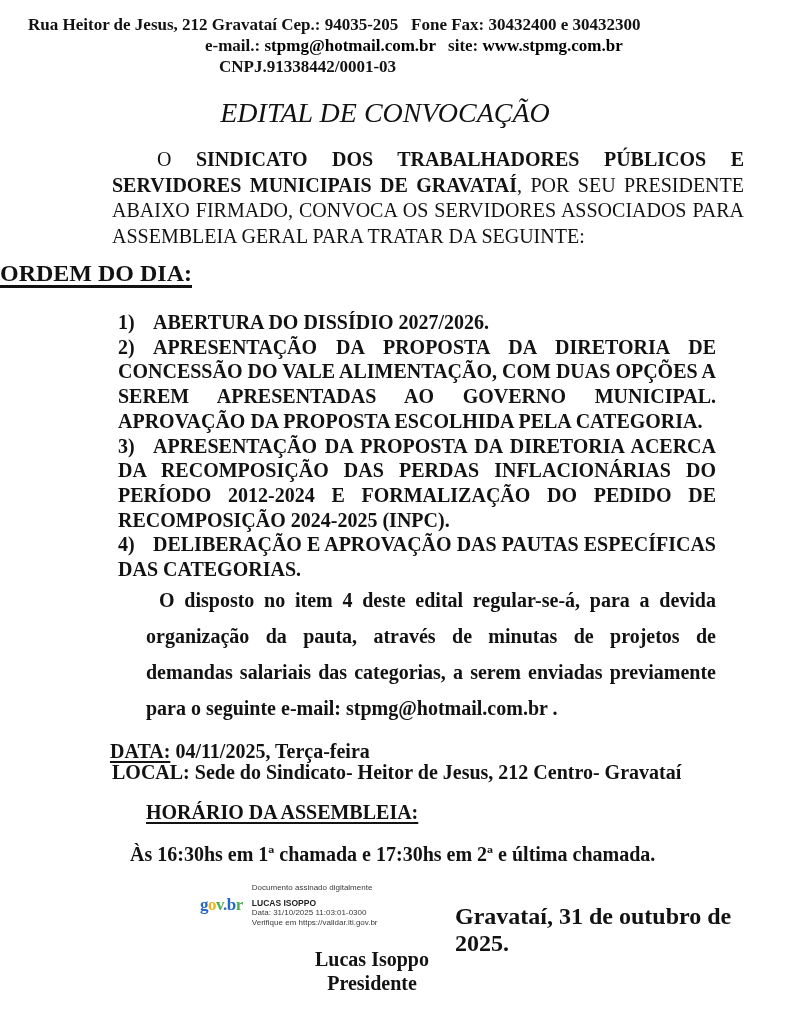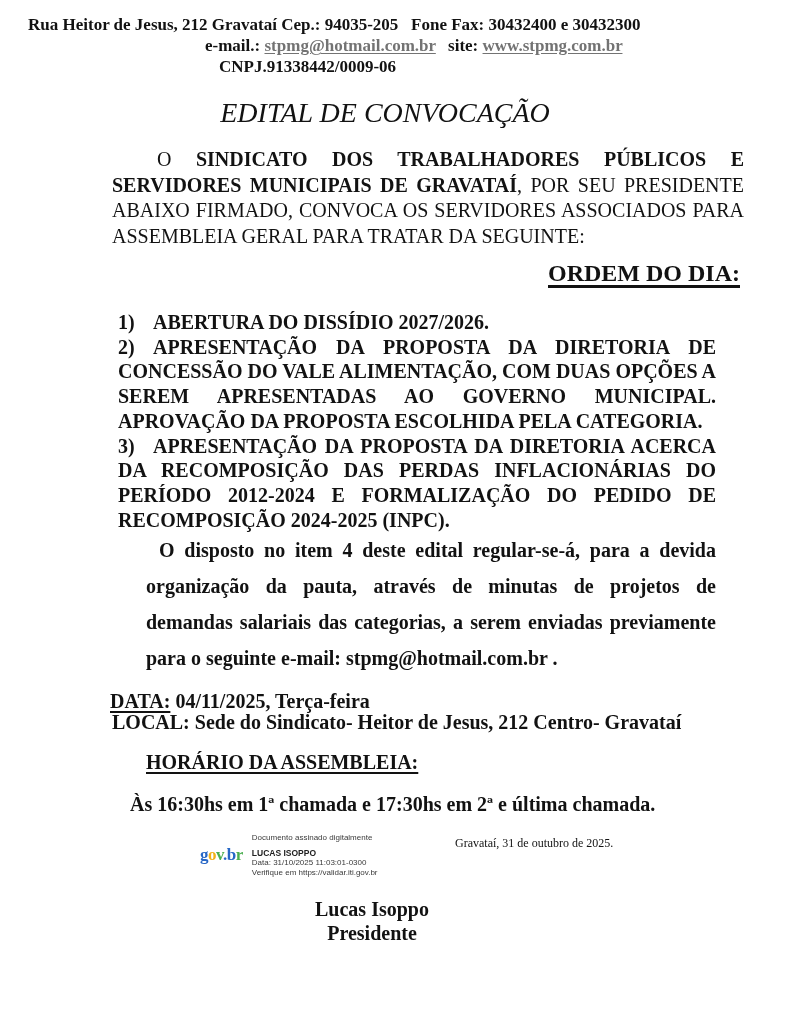--- a/index.html
+++ b/index.html
@@ -17,40 +17,40 @@
   .pre { white-space:pre-wrap; }
 
   
   .lh-top { display:flex; align-items:flex-end; margin:0 36px 0 28px; }
   .logo-text { font-size:70px; font-weight:bold; line-height:58px; letter-spacing:-1px; }
   .org-name  { font-size:17.5px; font-weight:bold; margin-left:3px; padding-bottom:1px; line-height:20px; }
   .addr { margin:6px 0 0 28px; font-size:17px; font-weight:bold; line-height:21px; }
   .contact { margin-left:205px; font-size:17px; font-weight:bold; line-height:21px; }
   .contact .gap-s { margin-left:8px; }
   .contact .gap-m { margin-left:14px; }
-  .doc-link { color:#737373; text-decoration:underline; text-underline-offset:2px; }
+  .doc-link { color:#000000; text-underline-offset:2px; }
 
   
   .doc-title {
     width:770px; text-align:center;
     margin-top:16px;
     font-size:28px; font-weight:normal; line-height:40px;font-style:italic;
   }
 
   
   .intro {
     margin:14px 47px 0 112px;
     text-align:justify; text-indent:45px;
     font-size:20px; line-height:25.5px;
   }
   .intro b { font-weight:bold; }
 
   
   .agenda-heading {
-    width:740px; text-align:right;
+    width:740px; text-align:left;
     margin-top:8px;
     font-size:24px; font-weight:bold; line-height:32px;
     text-decoration:underline; text-decoration-thickness:2.5px; text-underline-offset:4px;
   }
   .agenda { margin:21px 75px 0 118px; }
   .agenda-item {
     text-align:justify;
     font-size:20px; font-weight:bold; line-height:24.7px;
   }
   .agenda-item .num { display:inline-block; width:35px; }
@@ -84,52 +84,53 @@
     font-weight:bold; font-size:17px; letter-spacing:-0.5px;
     margin-top:13px; line-height:17px;
   }
   .stamp-text {
     margin-left:9px;
     font-family:"Liberation Sans", sans-serif;
     font-size:8px; line-height:10px; color:#3a3a3a;
   }
   .stamp-line1 { margin-bottom:5px; }
   .stamp-name { font-weight:bold; font-size:8.5px; color:#222; }
-  .place-date { position:absolute; left:455px; top:3px; font-size:12px; font-weight:normal; }
+  .place-date { position:absolute; left:455px; top:20px; font-size:24px; font-weight:bold; }
 
   
   .signer { width:744px; text-align:center; margin-top:10px; font-size:20px; font-weight:bold; line-height:24px; }
 </style>
 </head>
 <body>
 
 <div class="page">
 
   <header>
     <div class="addr pre">Rua Heitor de Jesus, 212 Gravataí Cep.: 94035-205   Fone Fax: 30432400 e 30432300</div>
     <div class="contact">
       <span>e-mail.:</span>
       <span class="doc-link">stpmg@hotmail.com.br</span>
       <span class="gap-s">site:</span>
       <span class="doc-link">www.stpmg.com.br</span>
-      <span class="gap-m">CNPJ.91338442/0009-06</span>
+      <span class="gap-m">CNPJ.91338442/0001-03</span>
     </div>
   </header>
 
   <h1 class="doc-title">EDITAL DE CONVOCAÇÃO</h1>
 
   <p class="intro"><span>O</span>
     <b>SINDICATO DOS TRABALHADORES PÚBLICOS E SERVIDORES MUNICIPAIS DE GRAVATAÍ</b><span>, POR SEU PRESIDENTE ABAIXO FIRMADO, CONVOCA OS SERVIDORES ASSOCIADOS PARA ASSEMBLEIA GERAL PARA TRATAR DA SEGUINTE:</span></p>
 
   <h2 class="agenda-heading">ORDEM DO DIA:</h2>
 
   <div class="agenda">
     <p class="agenda-item"><span class="num">1)</span><span>ABERTURA DO DISSÍDIO 2027/2026.</span></p>
     <p class="agenda-item"><span class="num">2)</span><span>APRESENTAÇÃO DA PROPOSTA DA DIRETORIA DE CONCESSÃO DO VALE ALIMENTAÇÃO, COM DUAS OPÇÕES A SEREM APRESENTADAS AO GOVERNO MUNICIPAL. APROVAÇÃO DA PROPOSTA ESCOLHIDA PELA CATEGORIA.</span></p>
     <p class="agenda-item"><span class="num">3)</span><span>APRESENTAÇÃO DA PROPOSTA DA DIRETORIA ACERCA DA RECOMPOSIÇÃO DAS PERDAS INFLACIONÁRIAS DO PERÍODO 2012-2024 E FORMALIZAÇÃO DO PEDIDO DE RECOMPOSIÇÃO 2024-2025 (INPC).</span></p>
+    <p class="agenda-item"><span class="num">4)</span><span>DELIBERAÇÃO E APROVAÇÃO DAS PAUTAS ESPECÍFICAS DAS CATEGORIAS.</span></p>
   </div>
 
   <p class="note">O disposto no item 4 deste edital regular-se-á, para a devida organização da pauta, através de minutas de projetos de demandas salariais das categorias, a serem enviadas previamente para o seguinte e-mail: stpmg@hotmail.com.br .</p>
 
   <p class="data-line"><span class="u">DATA:</span><span class="pre"> 04/11/2025, Terça-feira</span></p>
   <p class="local-line">LOCAL: Sede do Sindicato- Heitor de Jesus, 212 Centro- Gravataí</p>
 
   <div><h3 class="sched-heading">HORÁRIO DA ASSEMBLEIA:</h3></div>
   <p class="sched-line">Às 16:30hs em 1ª chamada e 17:30hs em 2ª e última chamada.</p>
 

